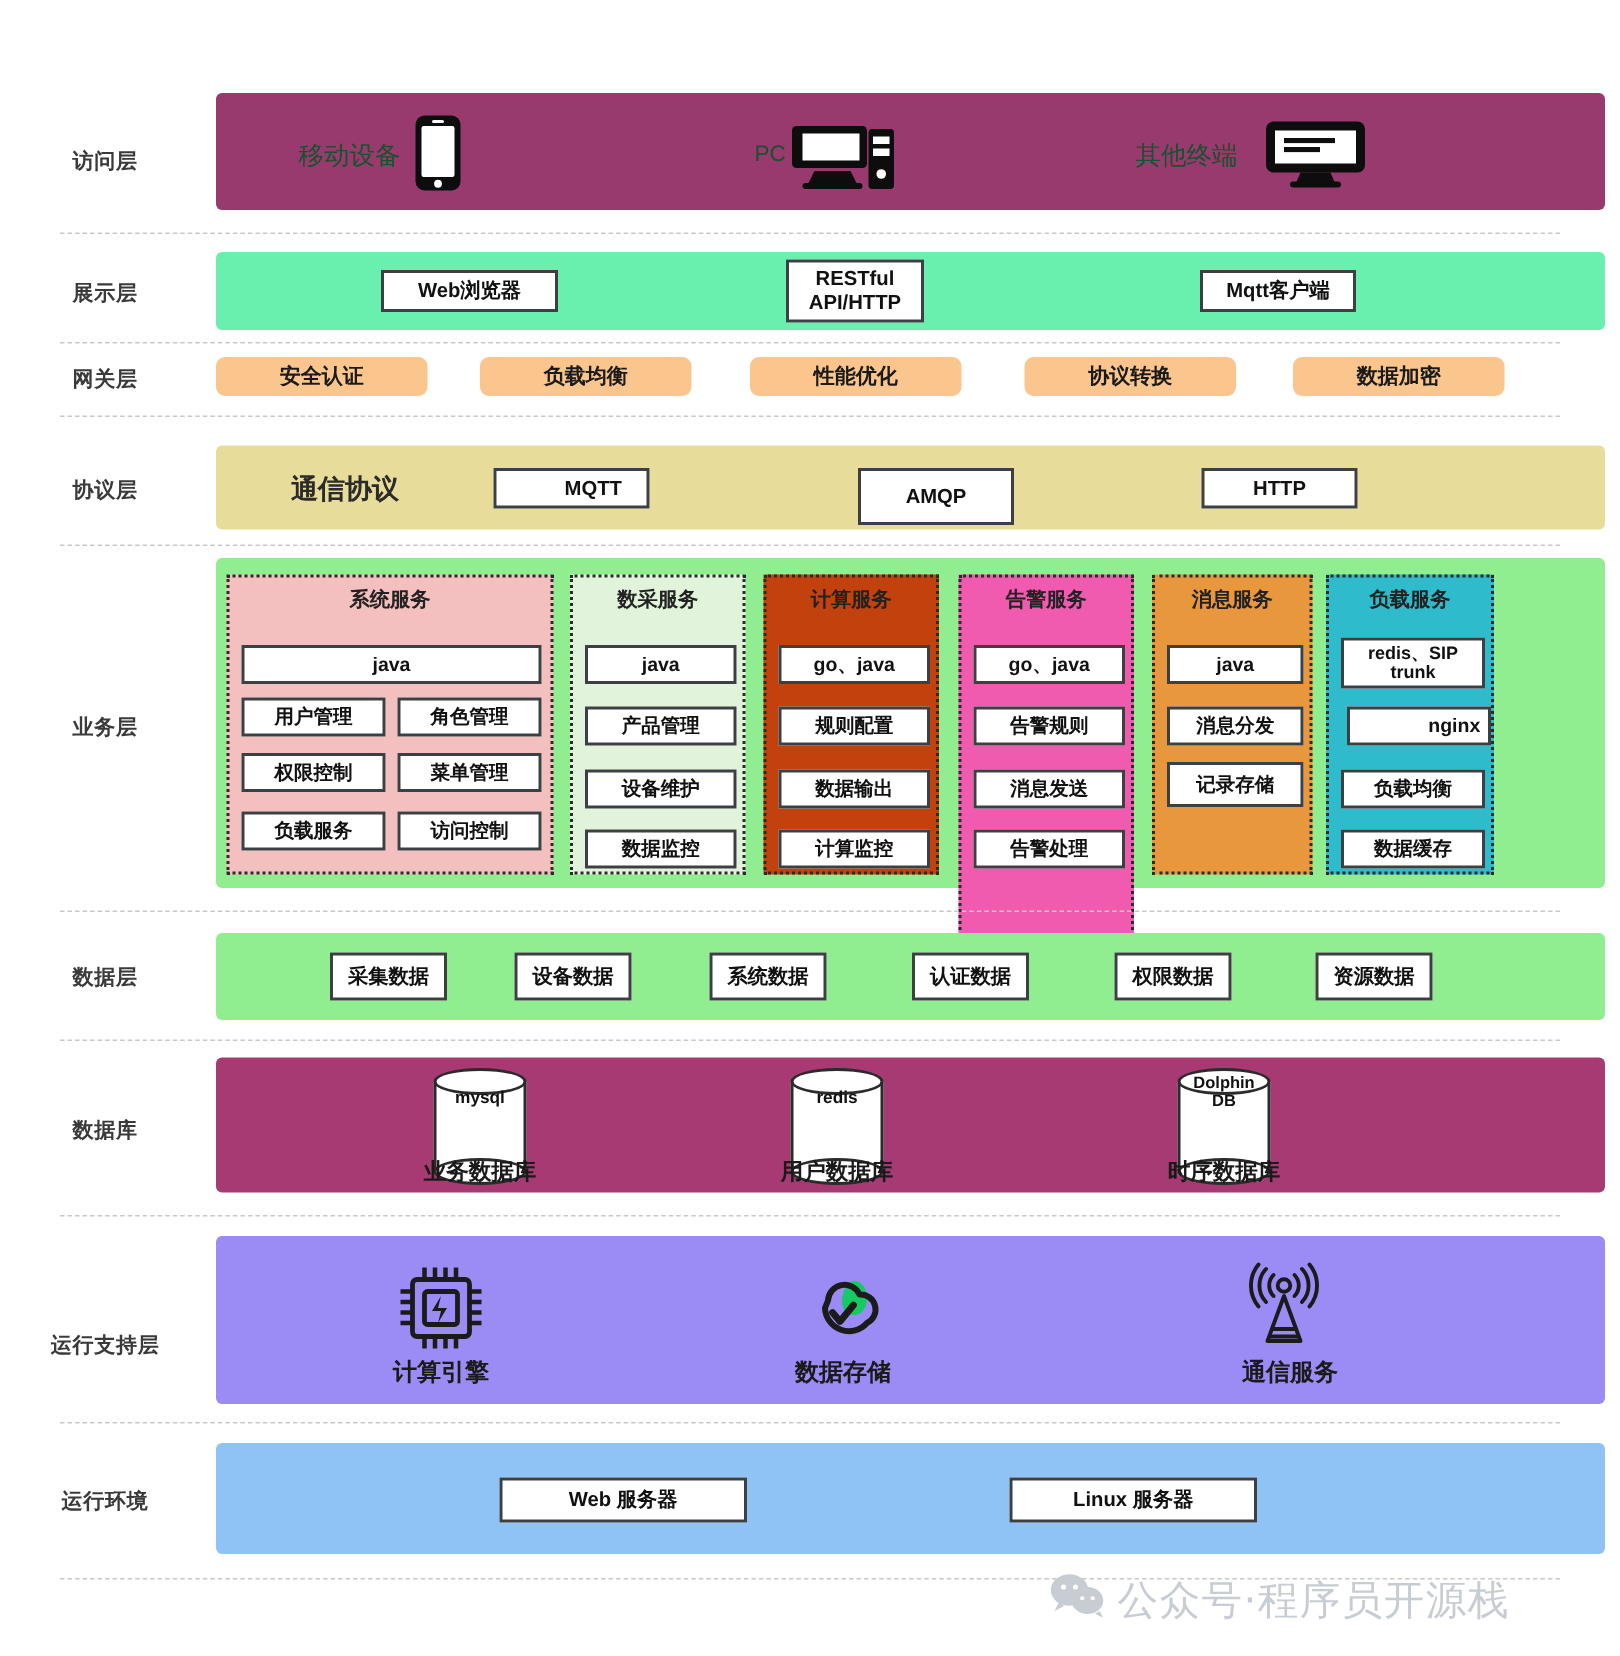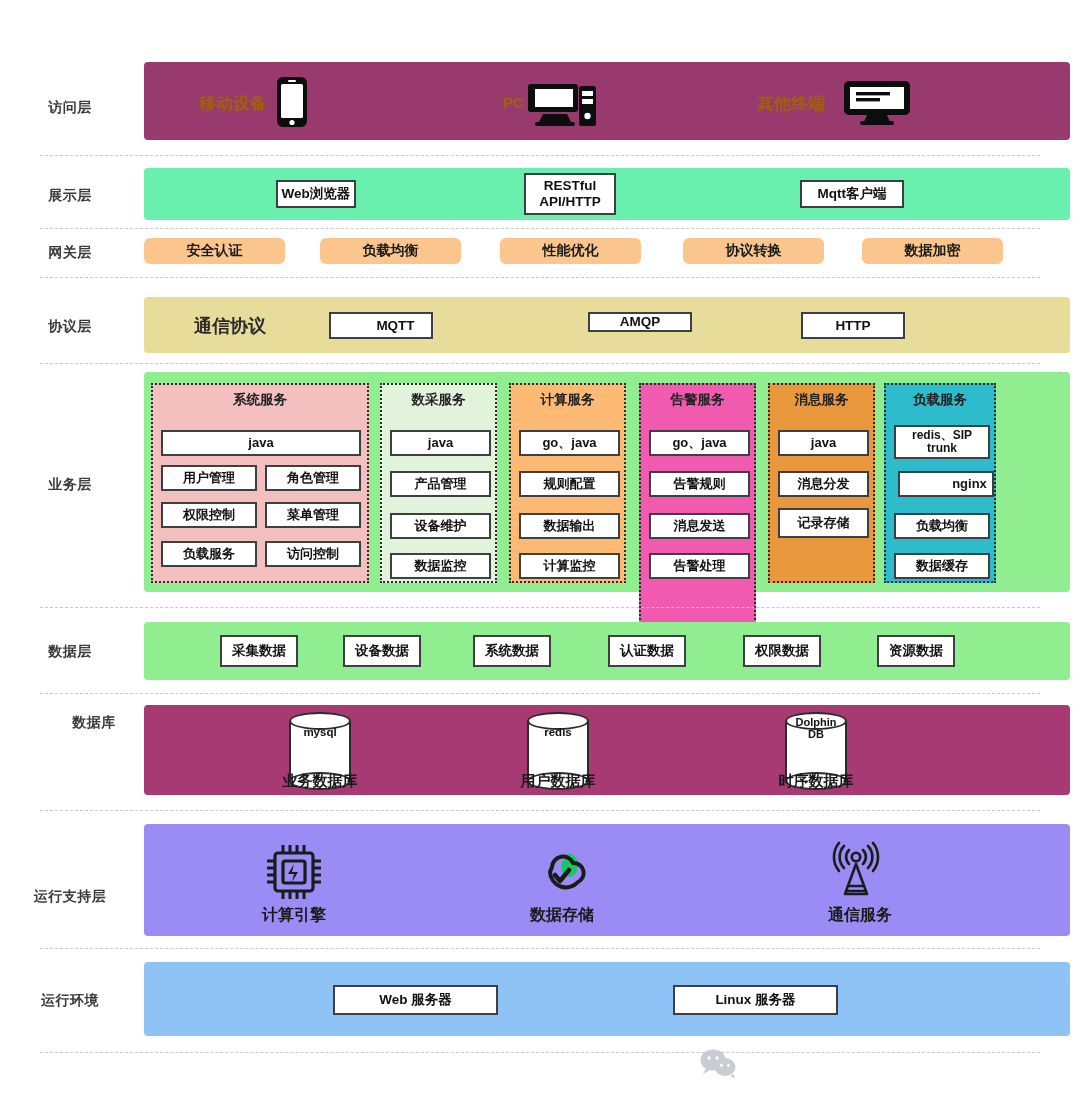--- a/index.html
+++ b/index.html
@@ -22,21 +22,21 @@
     display:flex;align-items:center;justify-content:center;
     font-size:13.5px;font-weight:700;color:#111;text-align:center;
     box-sizing:border-box;line-height:1.15;
   }
   .pill{
     position:absolute;background:#FBC68D;border-radius:6px;
     display:flex;align-items:center;justify-content:center;
     font-size:14px;font-weight:700;color:#1a1a1a;box-sizing:border-box;
   }
   .bigtext{position:absolute;font-size:18px;font-weight:700;color:#2b2b2b;}
-  .accesslabel{position:absolute;font-size:17px;color:#a16207;font-weight:700;}
+  .accesslabel{position:absolute;font-size:17px;color:#14532d;font-weight:400;}
   
   .bizcol{
     position:absolute;border:2px dotted #2b2b2b;box-sizing:border-box;
   }
   .bizcol .coltitle{
     position:absolute;left:0;right:0;top:6px;text-align:center;
     font-size:13.5px;font-weight:700;color:#222;
   }
   .bizcol .item{
     position:absolute;background:#fff;border:2px solid #3c4043;
@@ -103,39 +103,39 @@
       <rect x="13" y="12" width="34" height="3.4" fill="#0d0d0d"></rect>
       <rect x="13" y="18" width="24" height="3.4" fill="#0d0d0d"></rect>
       <path d="M24 35 h20 l3 7 h-26 z" fill="#0d0d0d"></path>
       <rect x="17" y="41" width="34" height="4" rx="2" fill="#0d0d0d"></rect>
     </svg>
   </span>
   <div class="divider" style="top:155px;"></div>
 
   <div class="rowlabel" style="top:187px;">展示层</div>
   <div class="band" style="top:168px;height:52px;background:#69F0AE;"></div>
-  <div class="chip" style="left:276px;top:180px;width:80px;height:28px;">Web浏览器</div>
+  <div class="chip" style="left:254px;top:180px;width:118px;height:28px;">Web浏览器</div>
   <div class="chip" style="left:524px;top:173px;width:92px;height:42px;white-space:pre-line;">RESTful
 API/HTTP</div>
   <div class="chip" style="left:800px;top:180px;width:104px;height:28px;">Mqtt客户端</div>
   <div class="divider" style="top:228px;"></div>
 
   <div class="rowlabel" style="top:244px;">网关层</div>
   <div class="pill" style="left:144px;top:238px;width:141px;height:26px;">安全认证</div>
   <div class="pill" style="left:320px;top:238px;width:141px;height:26px;">负载均衡</div>
   <div class="pill" style="left:500px;top:238px;width:141px;height:26px;">性能优化</div>
   <div class="pill" style="left:683px;top:238px;width:141px;height:26px;">协议转换</div>
   <div class="pill" style="left:862px;top:238px;width:141px;height:26px;">数据加密</div>
   <div class="divider" style="top:277px;"></div>
 
   <div class="rowlabel" style="top:318px;">协议层</div>
   <div class="band" style="top:297px;height:56px;background:#E8DC9A;"></div>
   <span class="bigtext" style="left:194px;top:314px;">通信协议</span>
   <div class="chip" style="left:329px;top:312px;width:104px;height:27px;padding-left:29px;">MQTT</div>
-  <div class="chip" style="left:572px;top:312px;width:104px;height:20px;margin-left:16px;">AMQP</div>
+  <div class="chip" style="left:572px;top:312px;width:104px;height:38px;">AMQP</div>
   <div class="chip" style="left:801px;top:312px;width:104px;height:27px;">HTTP</div>
   <div class="divider" style="top:363px;"></div>
 
   <div class="rowlabel" style="top:476px;">业务层</div>
   <div class="band" style="top:372px;height:220px;background:#90EE90;"></div>
 
   <div class="bizcol" style="left:151px;top:383px;width:218px;height:200px;background:#F3BFBF;">
     <div class="coltitle">系统服务</div>
     <div class="item" style="left:8px;top:45px;width:200px;height:26px;">java</div>
     <div class="item" style="left:8px;top:80px;width:96px;height:26px;">用户管理</div>
@@ -147,21 +147,21 @@
   </div>
 
   <div class="bizcol" style="left:380px;top:383px;width:117px;height:200px;background:#E2F3DC;">
     <div class="coltitle">数采服务</div>
     <div class="item" style="left:8px;top:45px;width:101px;height:26px;">java</div>
     <div class="item" style="left:8px;top:86px;width:101px;height:26px;">产品管理</div>
     <div class="item" style="left:8px;top:128px;width:101px;height:26px;">设备维护</div>
     <div class="item" style="left:8px;top:168px;width:101px;height:26px;">数据监控</div>
   </div>
 
-  <div class="bizcol" style="left:509px;top:383px;width:117px;height:200px;background:#fdba74;">
+  <div class="bizcol" style="left:509px;top:383px;width:117px;height:200px;background:#c2410c;">
     <div class="coltitle">计算服务</div>
     <div class="item" style="left:8px;top:45px;width:101px;height:26px;">go、java</div>
     <div class="item" style="left:8px;top:86px;width:101px;height:26px;">规则配置</div>
     <div class="item" style="left:8px;top:128px;width:101px;height:26px;">数据输出</div>
     <div class="item" style="left:8px;top:168px;width:101px;height:26px;">计算监控</div>
   </div>
 
   <div class="bizcol" style="left:639px;top:383px;width:117px;height:248px;background:#F05BB0;">
     <div class="coltitle">告警服务</div>
     <div class="item" style="left:8px;top:45px;width:101px;height:26px;">go、java</div>
@@ -191,21 +191,21 @@
   <div class="rowlabel" style="top:643px;">数据层</div>
   <div class="band" style="top:622px;height:58px;background:#90EE90;"></div>
   <div class="chip" style="left:220px;top:635px;width:78px;height:32px;">采集数据</div>
   <div class="chip" style="left:343px;top:635px;width:78px;height:32px;">设备数据</div>
   <div class="chip" style="left:473px;top:635px;width:78px;height:32px;">系统数据</div>
   <div class="chip" style="left:608px;top:635px;width:78px;height:32px;">认证数据</div>
   <div class="chip" style="left:743px;top:635px;width:78px;height:32px;">权限数据</div>
   <div class="chip" style="left:877px;top:635px;width:78px;height:32px;">资源数据</div>
   <div class="divider" style="top:693px;"></div>
 
-  <div class="rowlabel" style="top:714px;margin-left:24px;">数据库</div>
+  <div class="rowlabel" style="top:745px;">数据库</div>
   <div class="band" style="top:705px;height:90px;background:#A83A73;"></div>
 
   <div class="cyl" style="left:289px;top:712px;">
     <div class="body"></div>
     <div class="bot"></div>
     <div class="top"></div>
     <div class="txt">mysql</div>
   </div>
   <div class="dbcaption" style="left:240px;top:772px;">业务数据库</div>
 
@@ -284,15 +284,16 @@
         <ellipse cx="13" cy="12" rx="12.5" ry="10.5" fill="#c8cdd4"></ellipse>
         <path d="M6 20 l-3 6 6.5 -3.4 z" fill="#c8cdd4"></path>
         <ellipse cx="25" cy="19" rx="10.5" ry="9" fill="#c8cdd4"></ellipse>
         <path d="M33 26 l2.5 4.5 -5.5 -2.6 z" fill="#c8cdd4"></path>
         <circle cx="9" cy="10" r="1.7" fill="#ffffff"></circle>
         <circle cx="17" cy="10" r="1.7" fill="#ffffff"></circle>
         <circle cx="21.5" cy="17.5" r="1.4" fill="#ffffff"></circle>
         <circle cx="28.5" cy="17.5" r="1.4" fill="#ffffff"></circle>
       </svg>
     </span>
+    <span>公众号·程序员开源栈</span>
   </div>
 
 </div>
 
 </body></html>

